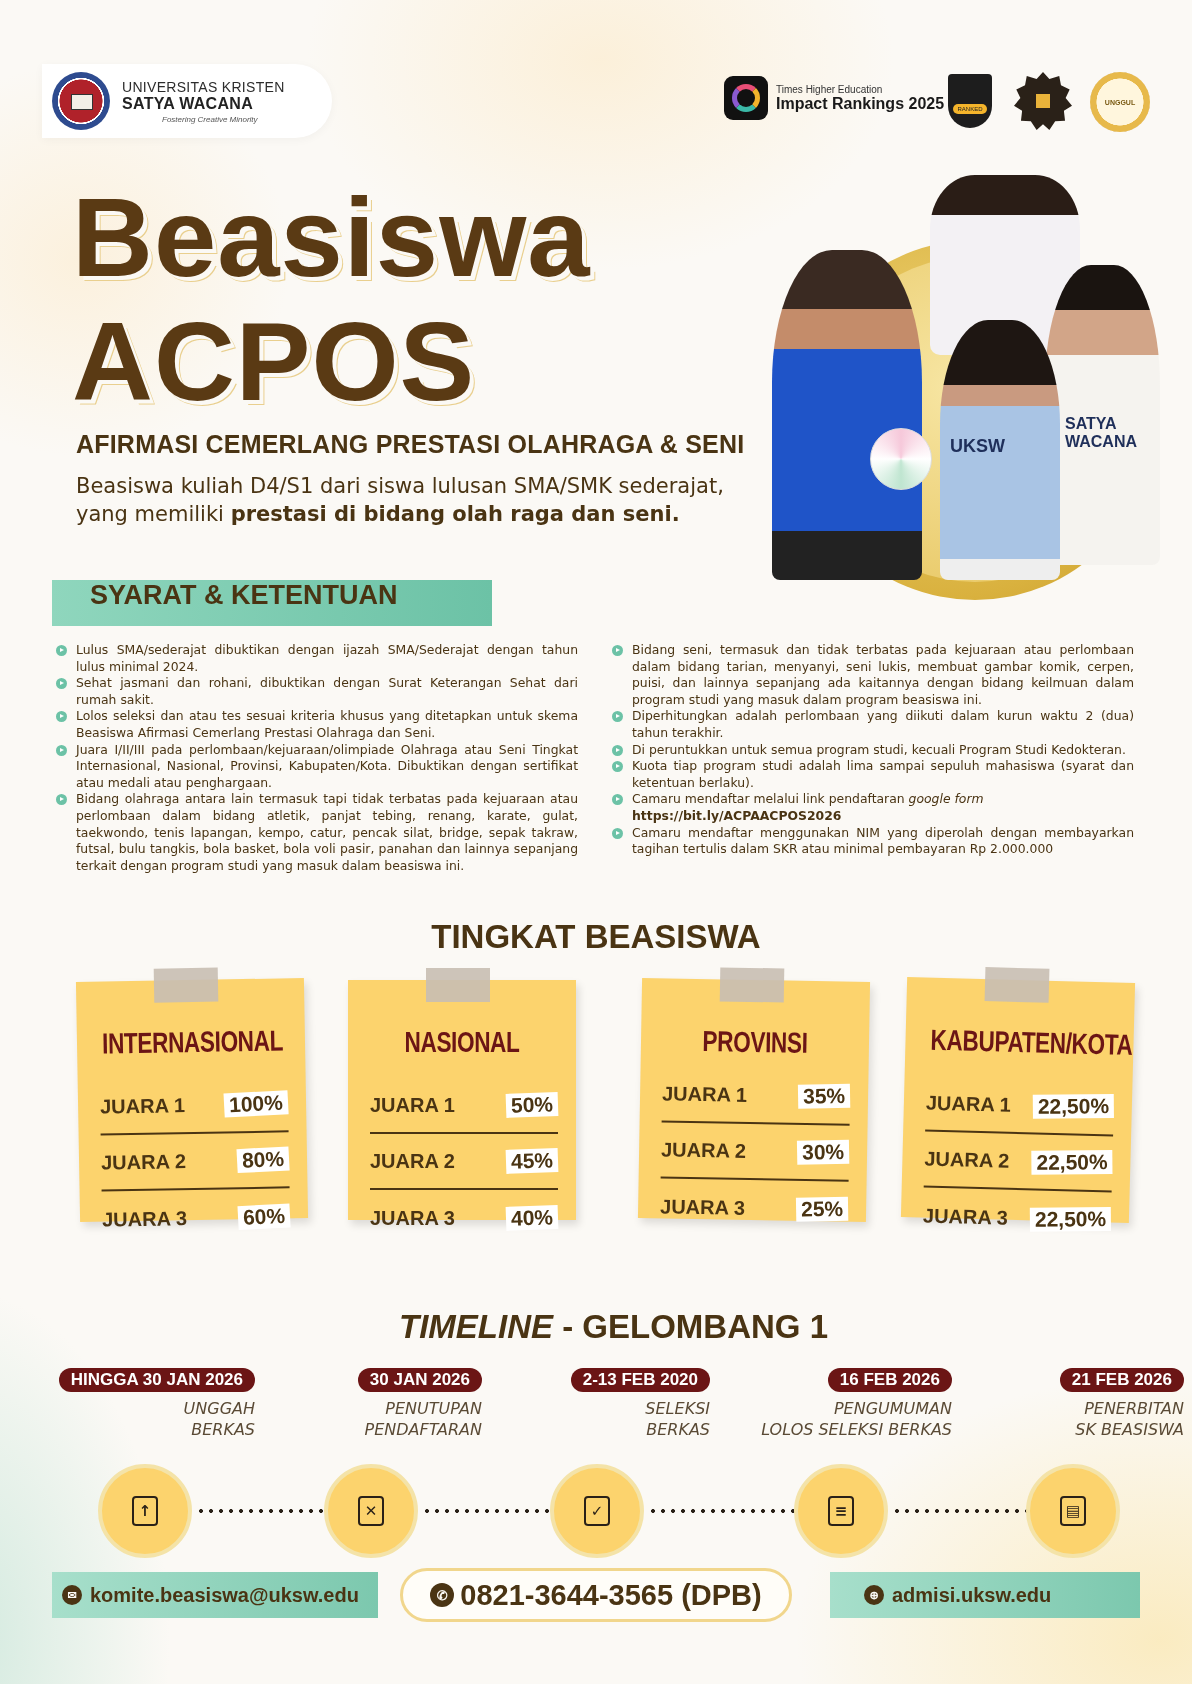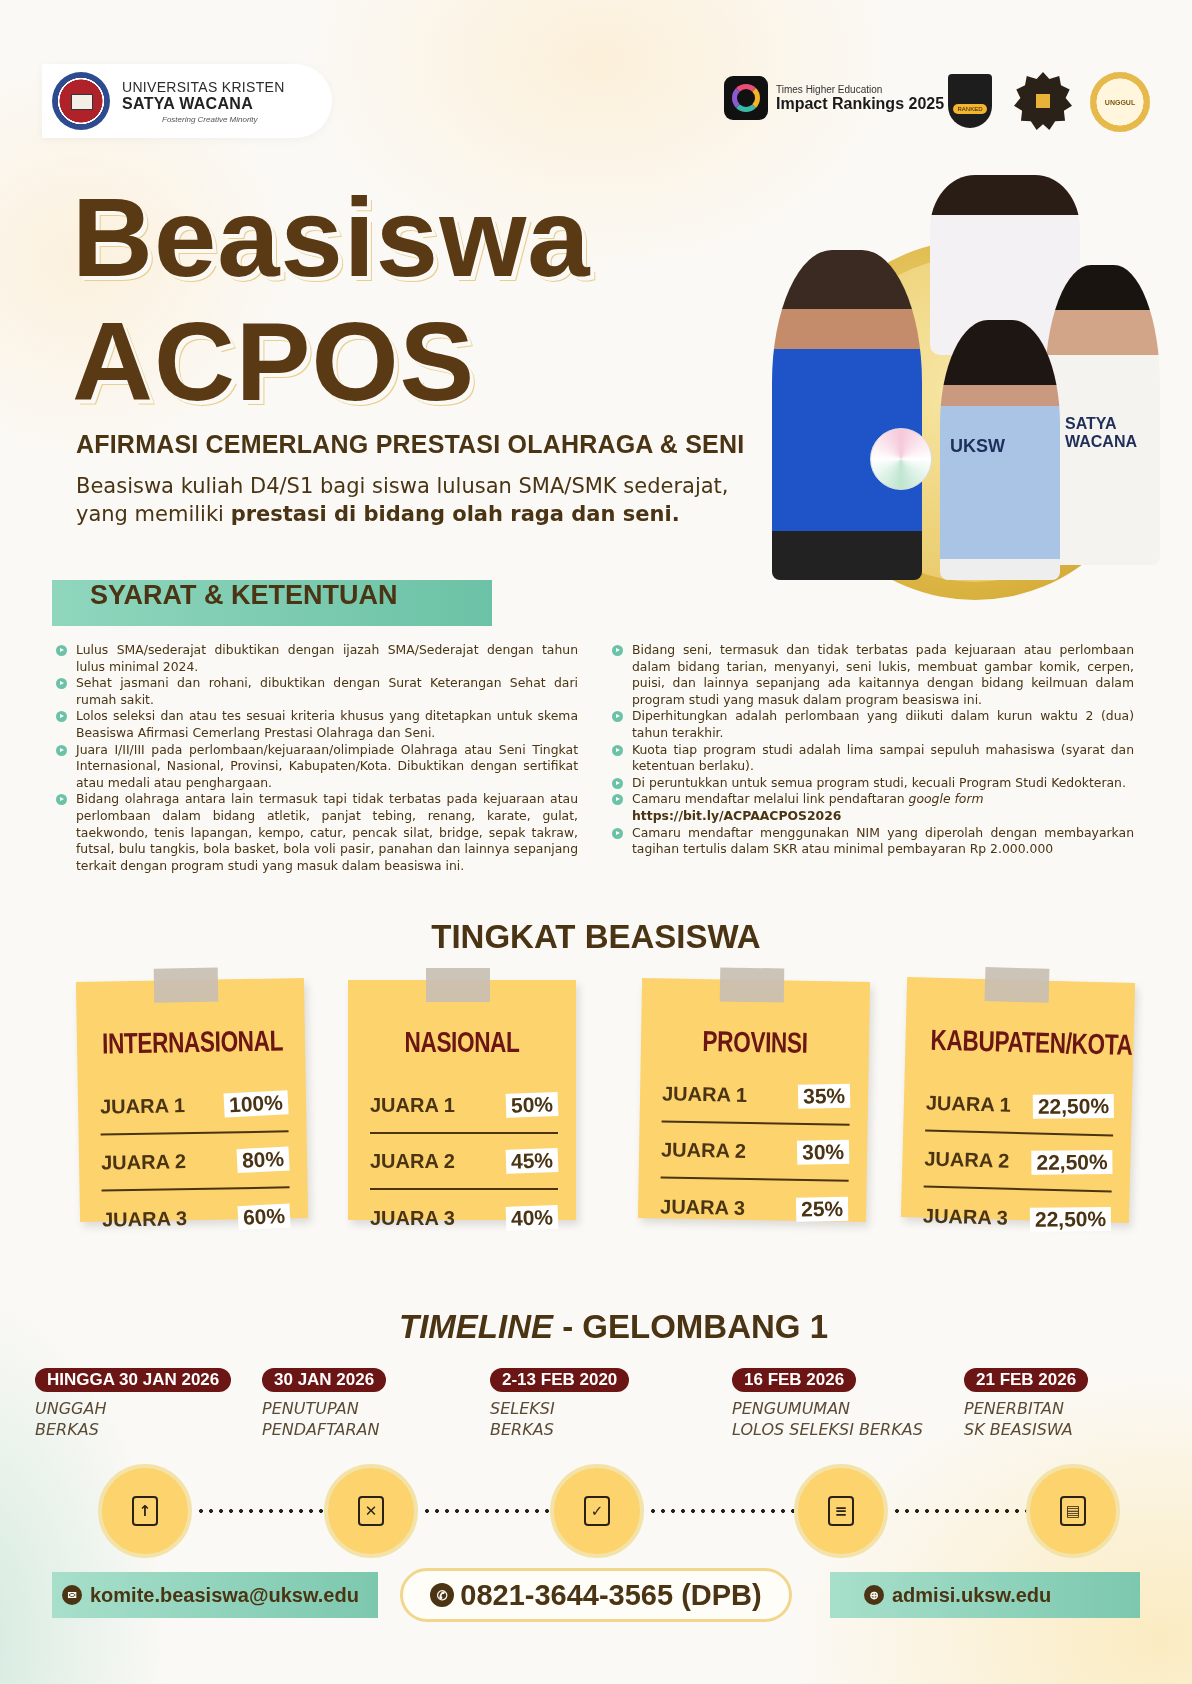--- a/index.html
+++ b/index.html
@@ -93,21 +93,21 @@
   .note .rows { position: absolute; top: 98px; left: 22px; right: 18px; }
   .note .row { display: flex; justify-content: space-between; align-items: center; height: 56px; border-bottom: 2px solid #4a3413; }
   .note .row:last-child { border-bottom: none; }
   .note .lab { font-family: "Liberation Sans", sans-serif; font-weight: bold; font-size: 20px; color: #4a3413; }
   .note .pct { font-family: "Liberation Sans", sans-serif; font-weight: bold; font-size: 21px; color: #4a3413; background: #fff; padding: 0 5px; transform: rotate(-2deg); }
 
   
   .tl-title { top: 1308px; padding-left: 35px; }
   .tl-title i { font-style: italic; }
   .tl { left: 0; top: 1368px; width: 1192px; height: 180px; }
-  .tl-item { position: absolute; top: 0; width: 220px; text-align: left; }
+  .tl-item { position: absolute; top: 0; width: 220px; text-align: right; }
   .tl-date { display: inline-block; background: #6b1515; color: #fff; font-family: "Liberation Sans", sans-serif; font-weight: bold; font-size: 17px;
     padding: 2px 12px; border-radius: 14px; }
   .tl-label { margin-top: 6px; font-family: "DejaVu Sans", sans-serif; font-style: italic; font-size: 16px; line-height: 21px; color: #5a4a35; }
   .tl-circle { position: absolute; top: 96px; width: 94px; height: 94px; border-radius: 50%; background: #fcd36d; border: 4px solid #f4e3a8;
     display: flex; align-items: center; justify-content: center; }
   .tl-icon { width: 26px; height: 30px; border: 2.5px solid #2a2118; border-radius: 4px; display: flex; align-items: center; justify-content: center;
     font-family: "DejaVu Sans", sans-serif; font-weight: bold; font-size: 15px; color: #2a2118; }
   .tl-dots { position: absolute; top: 141px; height: 4px; background-image: radial-gradient(circle, #2a2118 1.8px, transparent 2.2px); background-size: 10px 4px; }
 
   
@@ -162,40 +162,40 @@
   <div class="athlete a4">
     <div class="jersey-text" style="position:absolute;top:150px;left:20px;font-size:16px;">SATYA WACANA</div>
   </div>
   <div class="athlete a3">
     <div class="jersey-text" style="position:absolute;top:116px;left:10px;">UKSW</div>
   </div>
   <div class="abs ball"></div>
 
   <div class="abs subtitle">AFIRMASI CEMERLANG PRESTASI OLAHRAGA &amp; SENI</div>
   <div class="abs desc">
-    <span>Beasiswa kuliah D4/S1 bagi siswa lulusan SMA/SMK sederajat, yang memiliki </span><b>prestasi di bidang olah raga dan seni.</b>
+    <span>Beasiswa kuliah D4/S1 dari siswa lulusan SMA/SMK sederajat, yang memiliki </span><b>prestasi di bidang olah raga dan seni.</b>
   </div>
 
   <div class="abs syarat-band">
     <span>SYARAT &amp; KETENTUAN</span>
   </div>
 
   <div class="abs reqs left">
     <div class="req"><i class="dot"></i><span>Lulus SMA/sederajat dibuktikan dengan ijazah SMA/Sederajat dengan tahun lulus minimal 2024.</span></div>
     <div class="req"><i class="dot"></i><span>Sehat jasmani dan rohani, dibuktikan dengan Surat Keterangan Sehat dari rumah sakit.</span></div>
     <div class="req"><i class="dot"></i><span>Lolos seleksi dan atau tes sesuai kriteria khusus yang ditetapkan untuk skema Beasiswa Afirmasi Cemerlang Prestasi Olahraga dan Seni.</span></div>
     <div class="req"><i class="dot"></i><span>Juara I/II/III pada perlombaan/kejuaraan/olimpiade Olahraga atau Seni Tingkat Internasional, Nasional, Provinsi, Kabupaten/Kota. Dibuktikan dengan sertifikat atau medali atau penghargaan.</span></div>
     <div class="req"><i class="dot"></i><span>Bidang olahraga antara lain termasuk tapi tidak terbatas pada kejuaraan atau perlombaan dalam bidang atletik, panjat tebing, renang, karate, gulat, taekwondo, tenis lapangan, kempo, catur, pencak silat, bridge, sepak takraw, futsal, bulu tangkis, bola basket, bola voli pasir, panahan dan lainnya sepanjang terkait dengan program studi yang masuk dalam beasiswa ini.</span></div>
   </div>
 
   <div class="abs reqs right">
     <div class="req"><i class="dot"></i><span>Bidang seni, termasuk dan tidak terbatas pada kejuaraan atau perlombaan dalam bidang tarian, menyanyi, seni lukis, membuat gambar komik, cerpen, puisi, dan lainnya sepanjang ada kaitannya dengan bidang keilmuan dalam program studi yang masuk dalam program beasiswa ini.</span></div>
     <div class="req"><i class="dot"></i><span>Diperhitungkan adalah perlombaan yang diikuti dalam kurun waktu 2 (dua) tahun terakhir.</span></div>
+    <div class="req"><i class="dot"></i><span>Di peruntukkan untuk semua program studi, kecuali Program Studi Kedokteran.</span></div>
     <div class="req"><i class="dot"></i><span>Kuota tiap program studi adalah lima sampai sepuluh mahasiswa (syarat dan ketentuan berlaku).</span></div>
-    <div class="req"><i class="dot"></i><span>Di peruntukkan untuk semua program studi, kecuali Program Studi Kedokteran.</span></div>
     <div class="req"><i class="dot"></i><span>Camaru mendaftar melalui link pendaftaran </span><span class="it">google form</span><br><span class="link">https://bit.ly/ACPAACPOS2026</span></div>
     <div class="req"><i class="dot"></i><span>Camaru mendaftar menggunakan NIM yang diperolah dengan membayarkan tagihan tertulis dalam SKR atau minimal pembayaran Rp 2.000.000</span></div>
   </div>
 
   <div class="abs sec-title" style="top:918px;">TINGKAT BEASISWA</div>
 
   <div class="abs notes">
     <div class="note" style="left:78px; transform:rotate(-1deg);">
       <div class="tape"></div>
       <div class="head">INTERNASIONAL</div>

